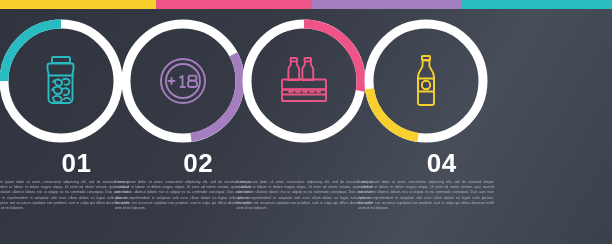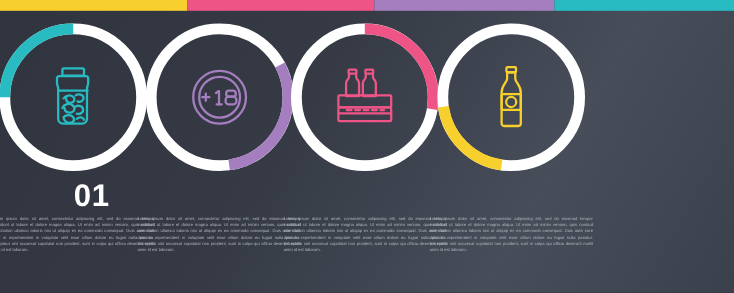--- a/index.html
+++ b/index.html
@@ -143,20 +143,21 @@
             <circle cx="24" cy="24" r="22"></circle>
             <circle cx="24" cy="24" r="17"></circle>
             <path d="M9.5 24h6M12.5 21v6"></path>
             <path d="M21 20.5l2.5-1.6V30"></path>
             <path d="M21.6 30h4.2"></path>
             <rect x="29.5" y="18.6" width="8" height="5" rx="2.2"></rect>
             <rect x="29" y="23.6" width="9" height="6.4" rx="2.6"></rect>
           </svg>
         </div>
       </div>
+      <div class="num">02</div>
       <div class="body-text">Lorem ipsum dolor sit amet, consectetur adipiscing elit, sed do eiusmod tempor incididunt ut labore et dolore magna aliqua. Ut enim ad minim veniam, quis nostrud exercitation ullamco laboris nisi ut aliquip ex ea commodo consequat. Duis aute irure dolor in reprehenderit in voluptate velit esse cillum dolore eu fugiat nulla pariatur. Excepteur sint occaecat cupidatat non proident, sunt in culpa qui officia deserunt mollit anim id est laborum.</div>
     </div>
 
     <div class="col">
       <div class="ring-wrap">
         <svg width="134" height="134" viewBox="0 0 134 134">
           <circle class="ring-track" cx="67" cy="67" r="57" fill="none" stroke="#FFFFFF" stroke-width="9"></circle>
           <path class="ring-arc" fill="none" stroke-width="9" stroke-linecap="butt" d="M 67 10 A 57 57 0 0 1 123.13404192169585 76.89794612701503" stroke="#EE5586"></path>
         </svg>
         <div class="icon-holder">
@@ -184,17 +185,18 @@
         <div class="icon-holder">
           <svg width="30" height="54" viewBox="0 0 30 54" fill="none" stroke="#F8D02E" stroke-width="1.9" stroke-linecap="round" stroke-linejoin="round">
             <rect x="11" y="2" width="8" height="4.2" rx="0.8"></rect>
             <path d="M12 6.2h6"></path>
             <path d="M11.6 6.2v5.4c0 3-4.6 5.4-4.6 11.4v26a2 2 0 0 0 2 2h12a2 2 0 0 0 2-2V23c0-6-4.6-8.4-4.6-11.4V6.2"></path>
             <rect x="7" y="24.5" width="16" height="13" rx="0.8"></rect>
             <circle cx="15" cy="31" r="4.2"></circle>
           </svg>
         </div>
       </div>
+      <div class="num">04</div>
       <div class="body-text">Lorem ipsum dolor sit amet, consectetur adipiscing elit, sed do eiusmod tempor incididunt ut labore et dolore magna aliqua. Ut enim ad minim veniam, quis nostrud exercitation ullamco laboris nisi ut aliquip ex ea commodo consequat. Duis aute irure dolor in reprehenderit in voluptate velit esse cillum dolore eu fugiat nulla pariatur. Excepteur sint occaecat cupidatat non proident, sunt in culpa qui officia deserunt mollit anim id est laborum.</div>
     </div>
 
   </div>
 </div>
 
 </body></html>

